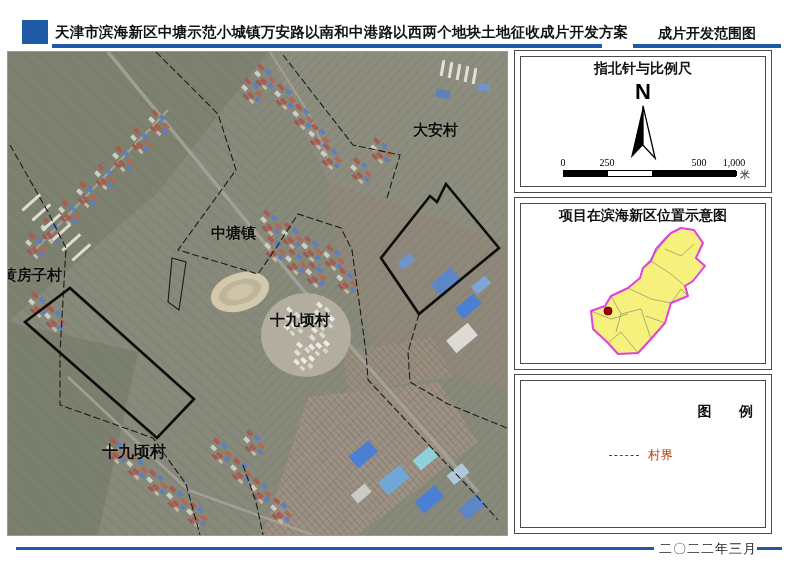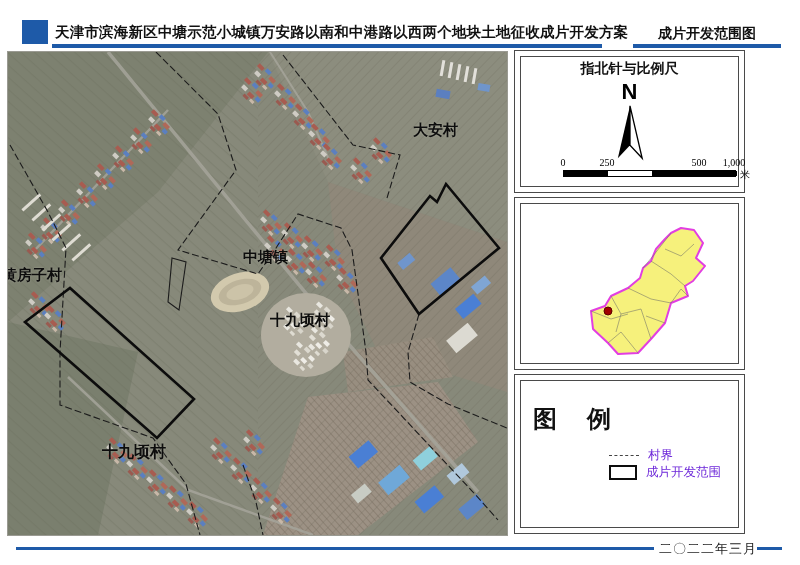--- a/index.html
+++ b/index.html
@@ -17,21 +17,21 @@
   .hdr-rule-r { left:633px; top:44px; width:148px; height:4px; background:#1e5aa8; }
 
   
   .map { left:8px; top:52px; width:499px; height:483px; overflow:hidden;
          outline:1px solid #9a9a92; background:#5eead4; }
   .map svg { position:absolute; left:0; top:0; }
   .maplabel { position:absolute; font-size:15px; font-weight:bold; color:#0d0d0d;
               white-space:nowrap; text-shadow:0 0 2px rgba(210,210,200,.45); }
 
   
-  .panel { left:514px; width:231px; border:1px solid #4a4a4a; background:#fff; position:absolute; }
+  .panel { left:514px; width:258px; border:1px solid #4a4a4a; background:#fff; position:absolute; }
   .p1 { top:50px;  height:143px; }
   .p2 { top:197px; height:173px; }
   .p3 { top:374px; height:160px; }
   .panel-inner { position:absolute; left:5px; right:5px; top:5px; bottom:5px;
                  border:1px solid #4a4a4a; }
   .ptitle { position:absolute; top:3px; left:0; width:100%; text-align:center;
             font-size:14px; font-weight:bold; color:#111; }
 
   
   .north-n { position:absolute; top:22px; left:50%; transform:translateX(-50%);
@@ -42,28 +42,28 @@
   .sb-lab { position:absolute; top:0; transform:translateX(-50%); color:#000; }
   .sb-bar { position:absolute; left:0; top:13px; width:173px; height:7px;
             border:1px solid #000; background:#fff; }
   .sb-seg { position:absolute; top:0; height:100%; }
   .sb-unit { position:absolute; left:177px; top:11px; color:#000; }
 
   
   .loc-svg { position:absolute; left:0; top:0; }
 
   
-  .lg-title { position:absolute; top:22px; left:0; width:100%; text-align:left;
-              font-size:24px; font-weight:bold; letter-spacing:12px; text-indent:12px; color:#111; }
+  .lg-title { position:absolute; top:22px; left:0; width:100%; text-align:right;
+              font-size:14px; font-weight:bold; letter-spacing:12px; text-indent:12px; color:#111; }
   .lg-row { position:absolute; left:88px; display:flex; align-items:center; gap:9px; }
   .lg-r1 { top:66px; }
   .lg-r2 { top:83px; }
   .lg-dash { width:30px; height:0; border-top:1.5px dashed #444; }
   .lg-rect { width:28px; height:15px; border:2px solid #0d0d0d; background:#fff; }
-  .lg-lab { font-size:12.5px; color:#6d28d9; }
+  .lg-lab { font-size:12.5px; color:#c2410c; }
 
   
   .foot-rule  { left:16px; top:547px; width:638px; height:3px; background:#1e5aa8; }
   .foot-date  { left:659px; top:540px; font-size:13px; color:#222; letter-spacing:1px; }
   .foot-rule2 { left:757px; top:547px; width:25px; height:3px; background:#1e5aa8; }
 </style>
 </head>
 <body>
 
 <div class="abs hdr-square"></div>
@@ -218,21 +218,21 @@
     </g>
     <polygon points="164,206 178,210 171,258 160,250" fill="none" stroke="#1c1c1c" stroke-width="1.1"></polygon>
 
     <g fill="none" stroke="#0c0c0c" stroke-width="2.6" stroke-linejoin="miter">
       <polygon points="17,270 62,236 186,347 149,386"></polygon>
       <polygon points="438,132 491,196 411,262 373,206 422,144 429,150"></polygon>
     </g>
   </svg>
 
   <div class="maplabel" style="left:405px; top:69px;">大安村</div>
-  <div class="maplabel" style="left:203px; top:196px;margin-left:32px;">中塘镇</div>
+  <div class="maplabel" style="left:203px; top:172px;">中塘镇</div>
   <div class="maplabel" style="left:-6px;  top:214px;">黄房子村</div>
   <div class="maplabel" style="left:262px; top:259px;">十九顷村</div>
   <div class="maplabel" style="left:94px;  top:390px; font-size:16px;">十九顷村</div>
 </div>
 
 <div class="panel p1">
   <div class="panel-inner">
     <div class="ptitle">指北针与比例尺</div>
     <div class="north-n">N</div>
     <svg class="north-svg" width="36" height="58" viewBox="0 0 36 62">
@@ -249,20 +249,21 @@
         <div class="sb-seg" style="left:44px; width:44px; background:#fff;"></div>
         <div class="sb-seg" style="left:88px; width:85px; background:#000;"></div>
       </div>
       <span class="sb-unit">米</span>
     </div>
   </div>
 </div>
 
 <div class="panel p2">
   <div class="panel-inner">
+    <div class="ptitle">项目在滨海新区位置示意图</div>
     <svg class="loc-svg" width="267" height="159" viewBox="0 0 267 159">
       <polygon points="160,24 173,26 182,39 175,54 184,62 172,77 164,82 167,92 150,99 144,119 130,135 117,149 97,150 87,139 72,125 70,107 84,102 90,92 107,84 119,74 122,64 130,57 135,45 144,35 150,29" fill="#f6f17c" stroke="#e23ee2" stroke-width="2" stroke-linejoin="round"></polygon>
       <g stroke="#7a7a6a" stroke-width="0.6" fill="none">
         <path d="M150,29 L132,52 L122,64"></path>
         <path d="M144,45 L160,52 L173,40"></path>
         <path d="M130,57 L150,70 L164,82"></path>
         <path d="M107,84 L130,95 L150,99"></path>
         <path d="M90,92 L100,110 L95,128"></path>
         <path d="M70,107 L90,115 L107,110"></path>
         <path d="M100,110 L120,105 L130,135"></path>
@@ -275,22 +276,18 @@
   </div>
 </div>
 
 <div class="panel p3">
   <div class="panel-inner">
     <div class="lg-title">图 例</div>
     <div class="lg-row lg-r1">
       <span class="lg-dash"></span>
       <span class="lg-lab">村界</span>
     </div>
-    <div class="lg-row lg-r2">
-      <span class="lg-rect"></span>
-      <span class="lg-lab">成片开发范围</span>
-    </div>
   </div>
 </div>
 
 <div class="abs foot-rule"></div>
 <div class="abs foot-date">二〇二二年三月</div>
 <div class="abs foot-rule2"></div>
 
 </body></html>

